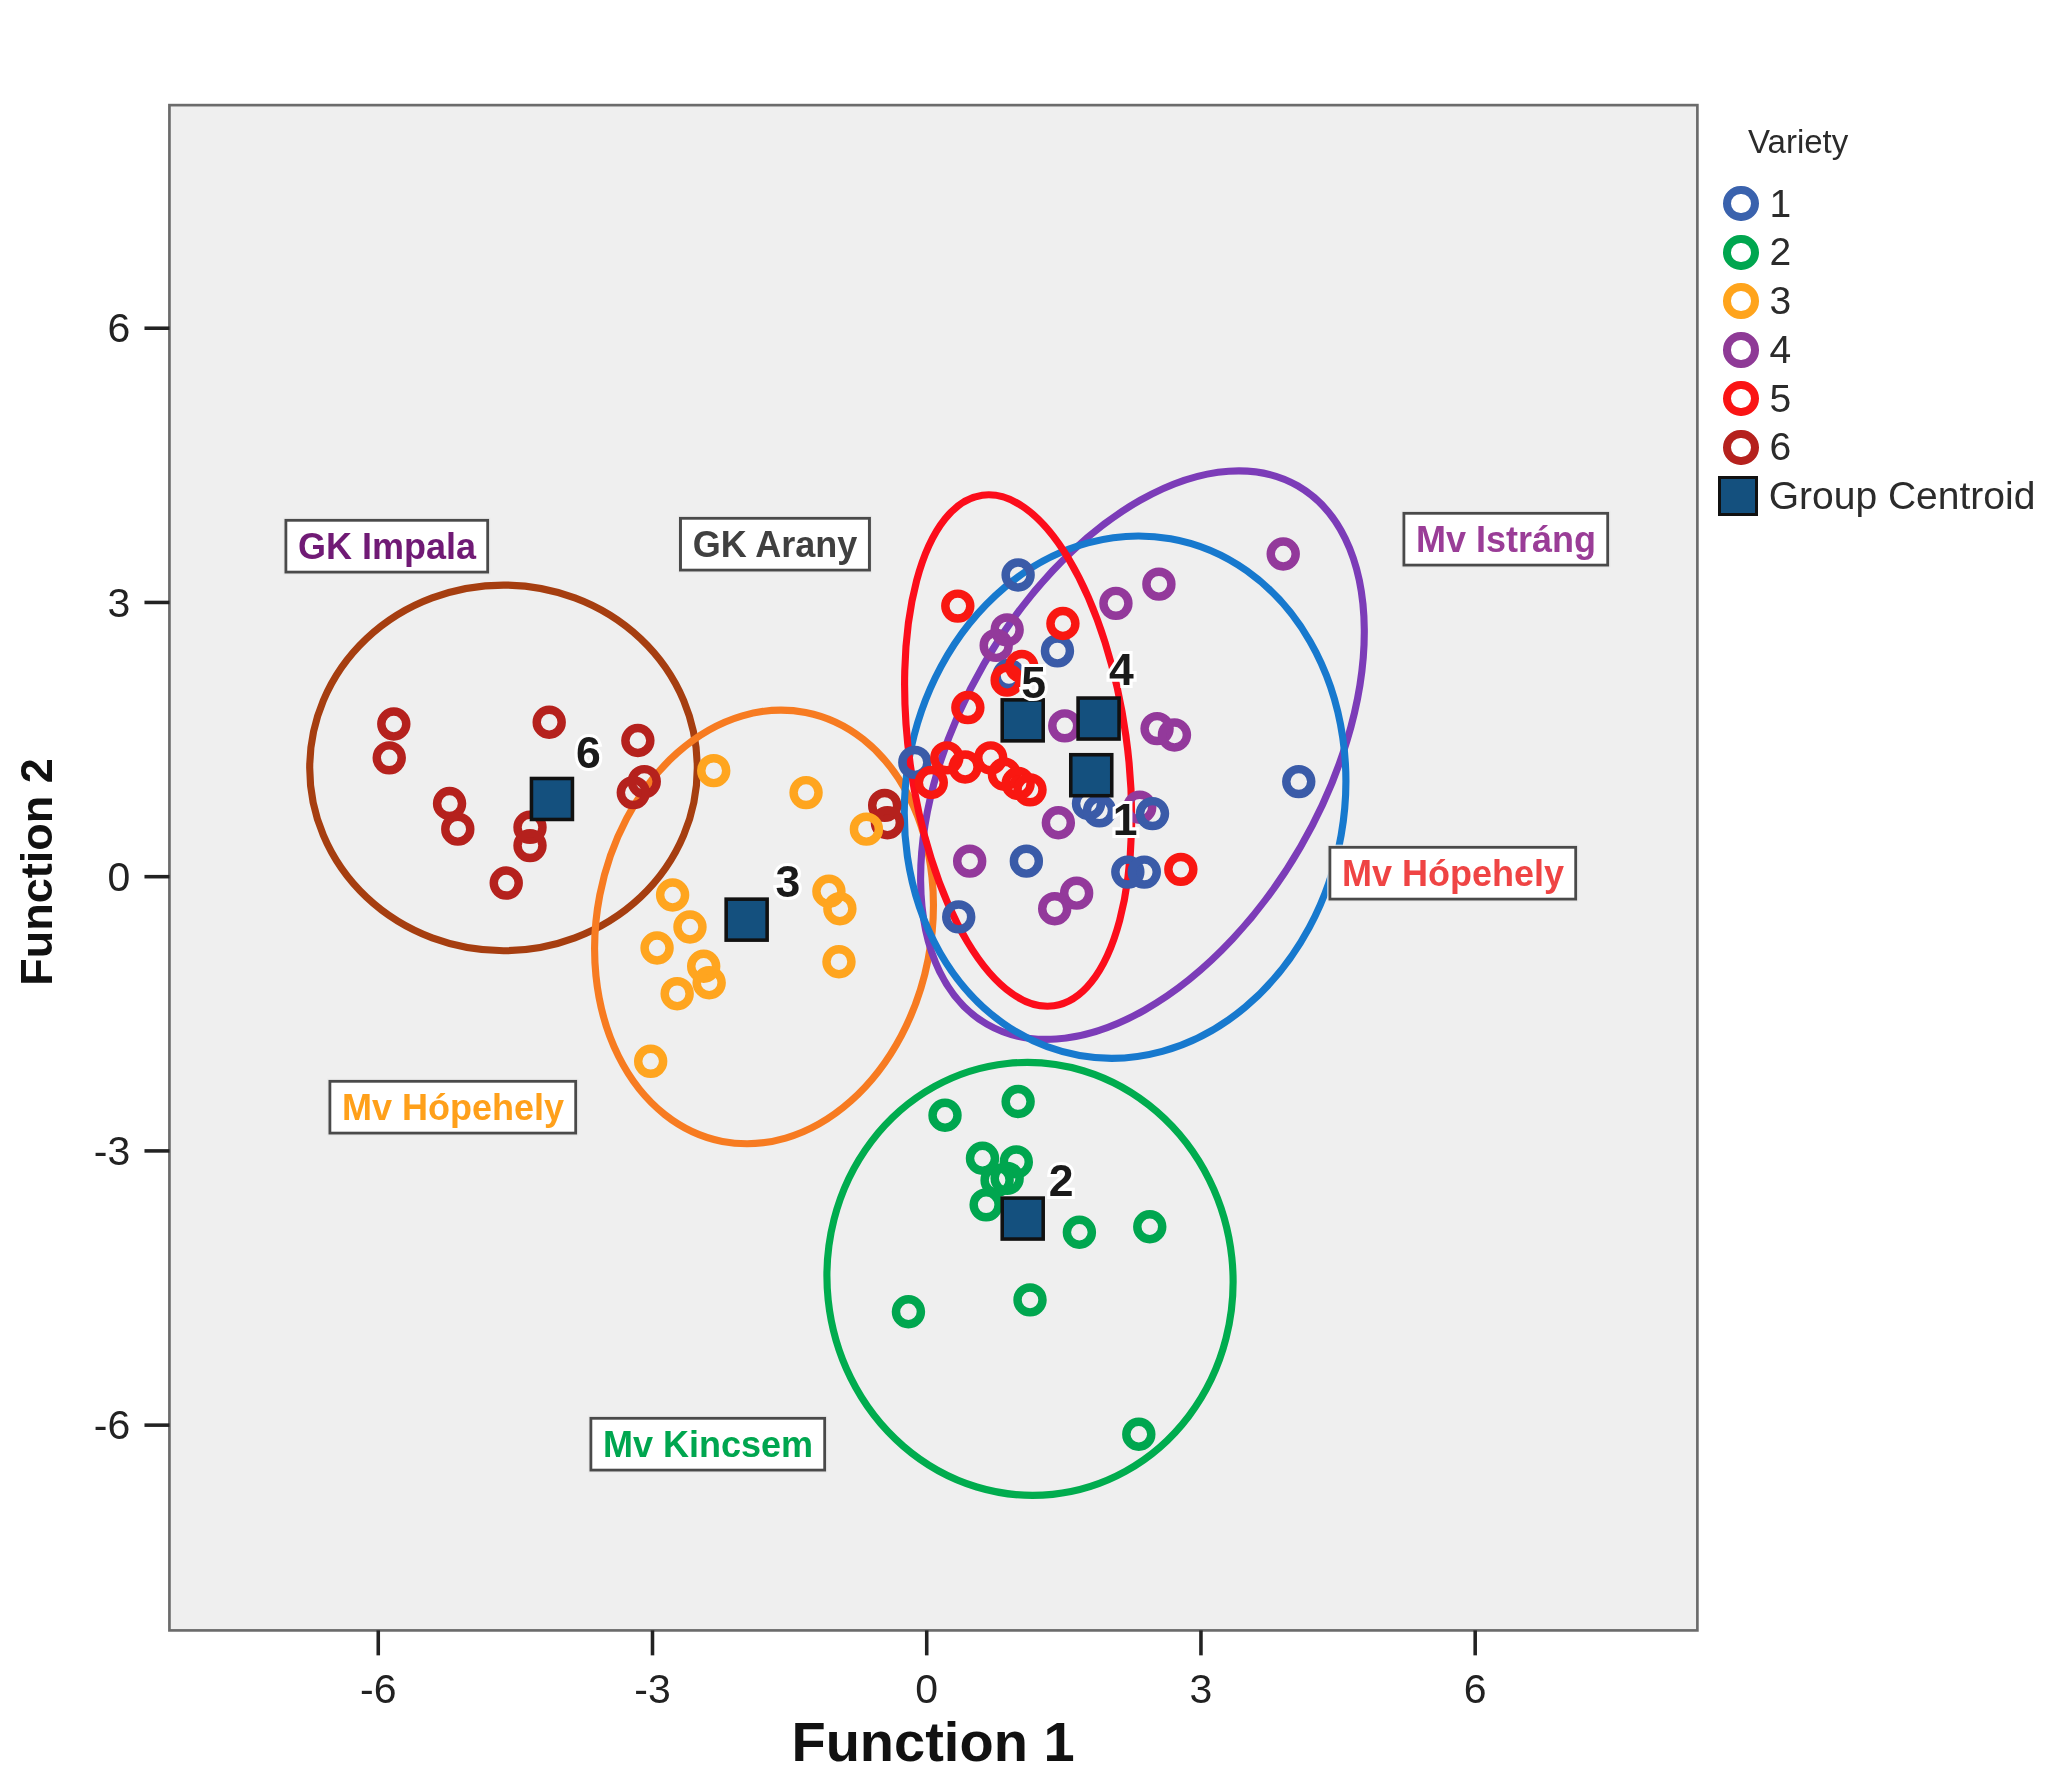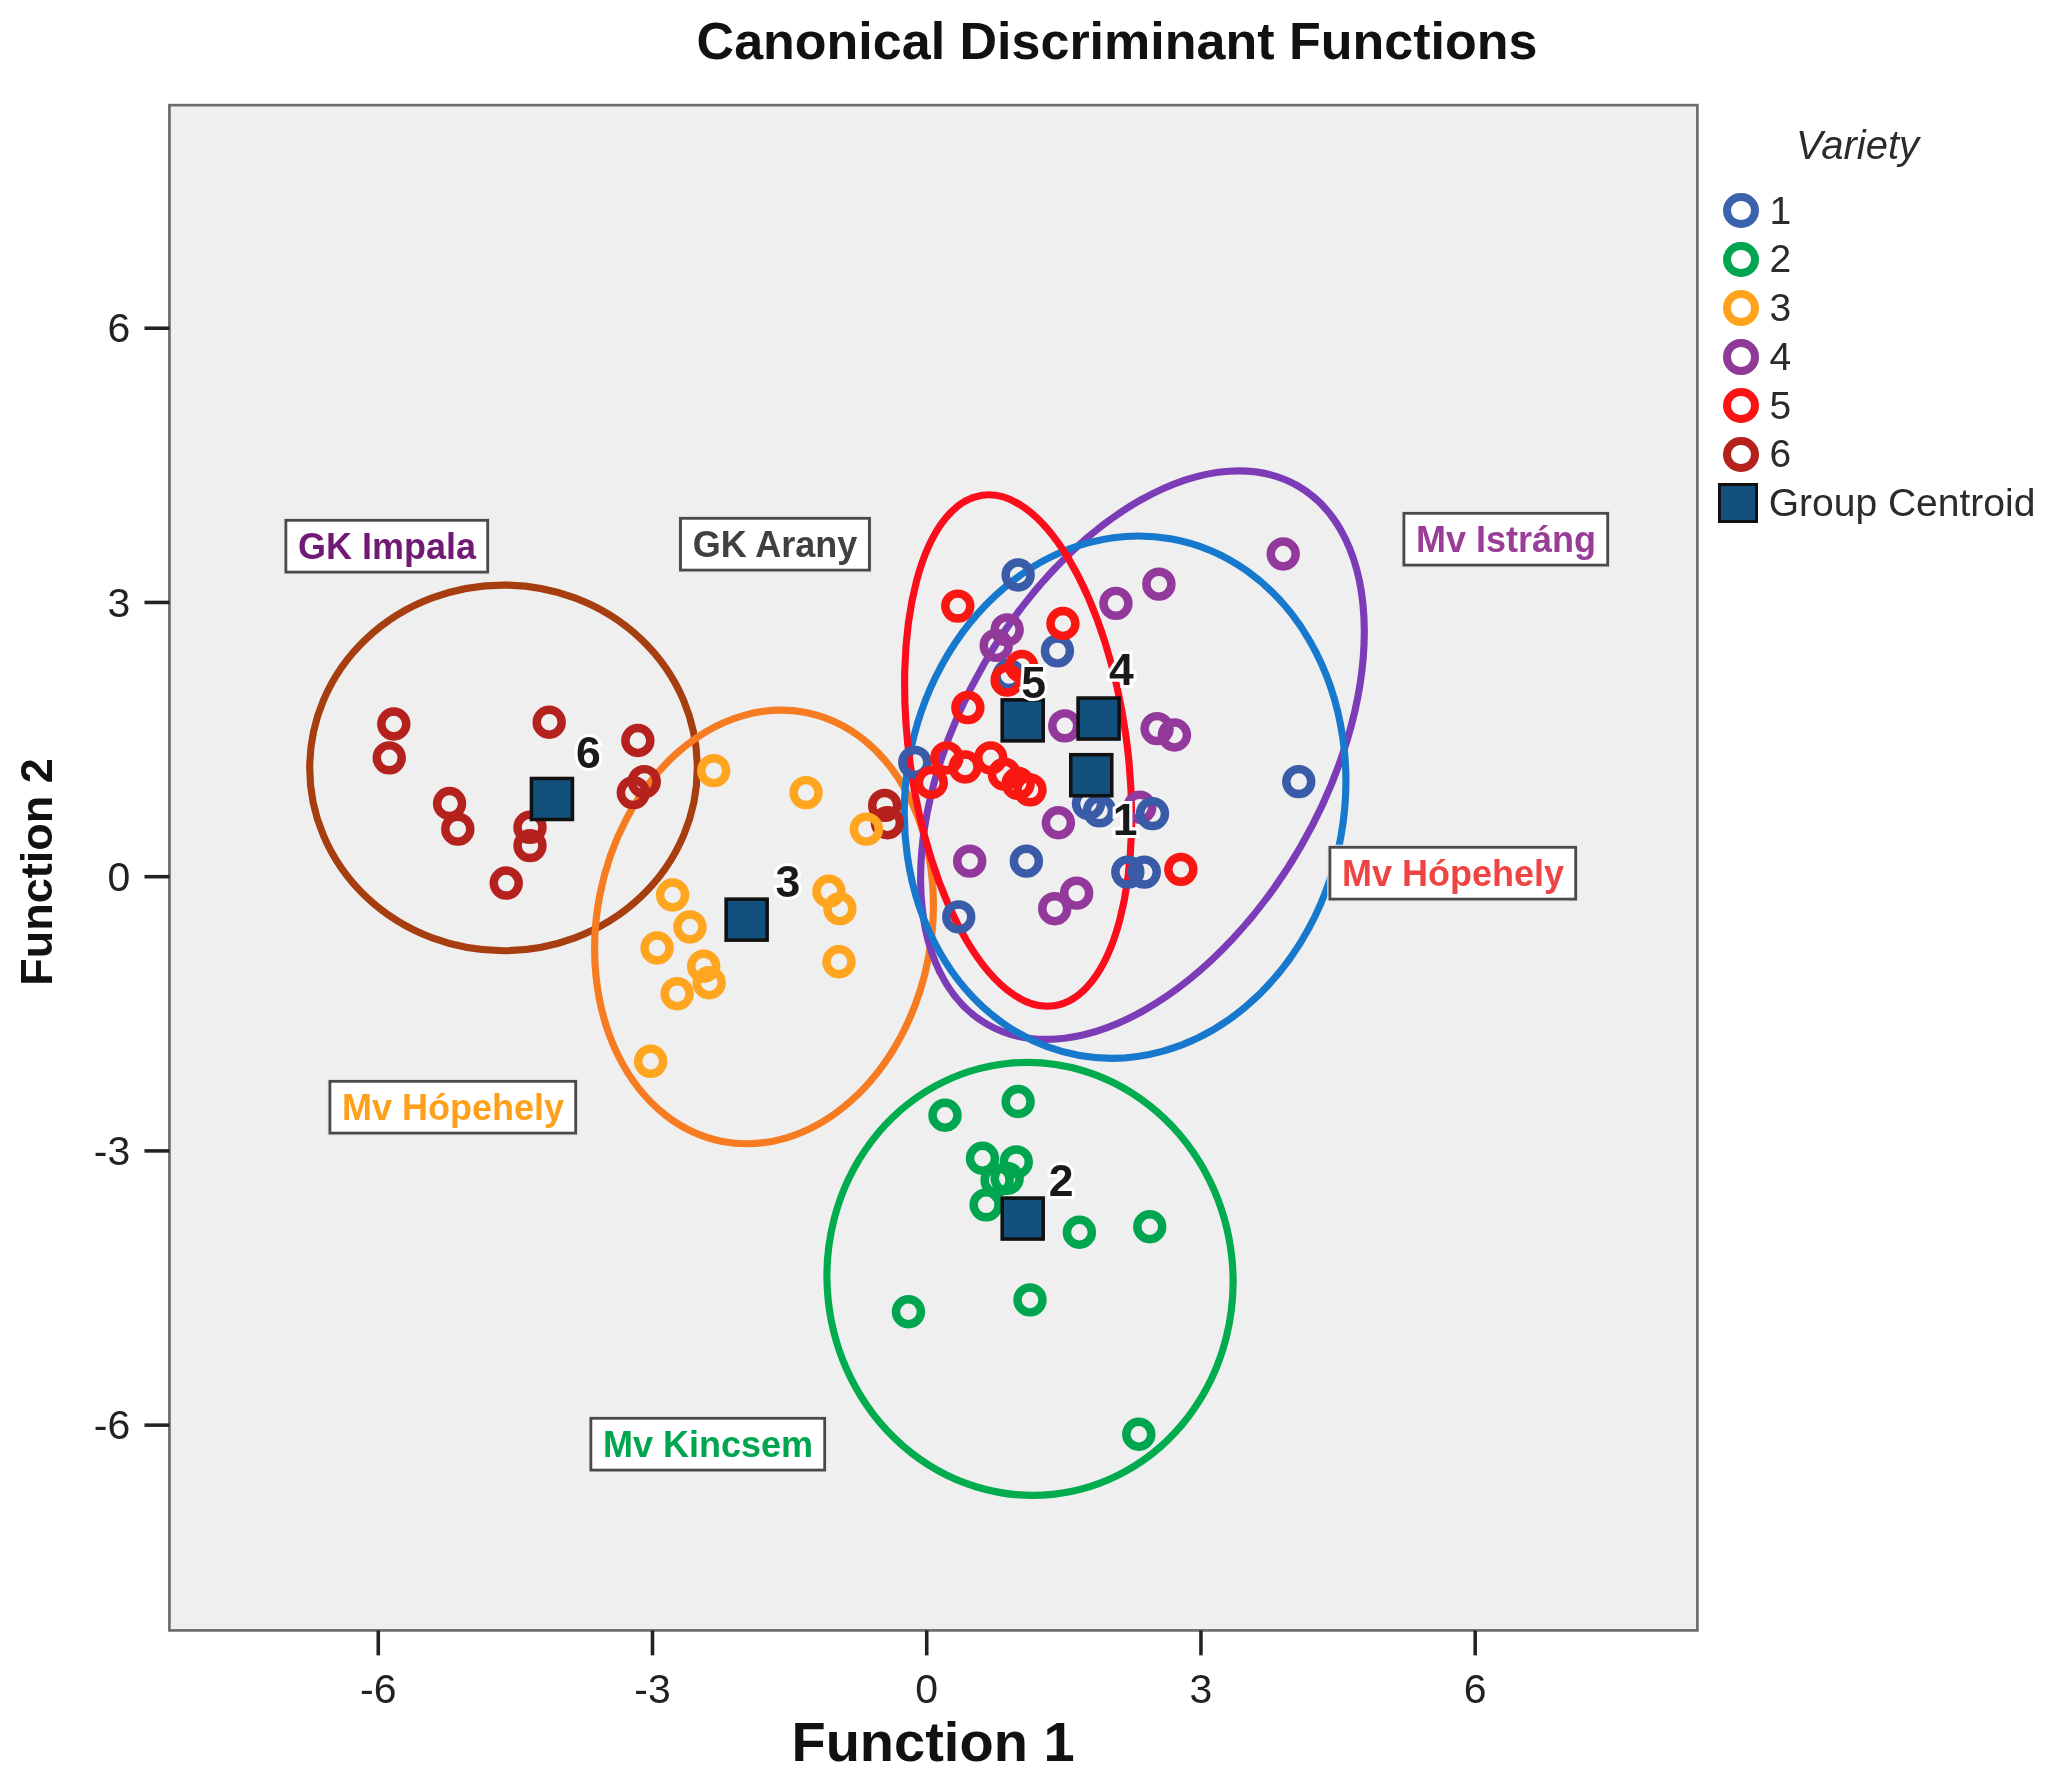--- a/index.html
+++ b/index.html
@@ -8,32 +8,31 @@
   .title{position:absolute;left:1117px;top:10.7px;transform:translateX(-50%);
          font-size:52px;font-weight:bold;color:#111;white-space:nowrap;}
   .xlab{position:absolute;left:933px;top:1709px;transform:translateX(-50%);
         font-size:56px;font-weight:bold;color:#111;white-space:nowrap;}
   .ylab{position:absolute;left:37px;top:872px;transform:translate(-50%,-50%) rotate(-90deg);
         font-size:45px;font-weight:bold;color:#111;white-space:nowrap;}
   .lbl-box{position:absolute;transform:translate(-50%,-50%);background:#ffffff;
            border:3.6px solid #4a4a4a;outline:1.8px solid #e8e8e8;padding:4.5px 10.7px;
            font-size:36px;font-weight:bold;white-space:nowrap;line-height:1.1;}
   .legend{position:absolute;left:1709px;top:123px;width:331px;}
-  .legend-title{font-size:40px;color:#2b2b2b;margin-left:87px;margin-bottom:23px;font-style:italic;}
+  .legend-title{font-size:33px;color:#2b2b2b;margin-left:39px;margin-bottom:23px;}
   .legend-row{display:flex;align-items:center;margin:9.8px 0;height:39px;}
   .legend-ring{width:19.6px;height:19.6px;border-radius:50%;border:8px solid #000;
                background:transparent;margin-left:14.3px;}
   .legend-square{width:34px;height:34px;border:3.6px solid #111;margin-left:9px;}
   .legend-label{font-size:39px;color:#2b2b2b;margin-left:10.7px;white-space:nowrap;}
 </style>
 </head>
 <body>
 
 <div id="app">
-  <div class="title">Canonical Discriminant Functions</div>
   <svg id="plot-svg" width="2045" height="1789" viewBox="0 0 2295 2008">
       <rect x="190" y="118" width="1715" height="1712" fill="#efefef" stroke="#6b6b6b" stroke-width="3"></rect>
       <line x1="424.4000000000001" y1="1830" x2="424.4000000000001" y2="1858" stroke="#222" stroke-width="4"></line>
       <text x="424.4000000000001" y="1912" text-anchor="middle" font-size="46" fill="#222" font-family="Liberation Sans, sans-serif">-6</text>
       <line x1="732.2" y1="1830" x2="732.2" y2="1858" stroke="#222" stroke-width="4"></line>
       <text x="732.2" y="1912" text-anchor="middle" font-size="46" fill="#222" font-family="Liberation Sans, sans-serif">-3</text>
       <line x1="1040" y1="1830" x2="1040" y2="1858" stroke="#222" stroke-width="4"></line>
       <text x="1040" y="1912" text-anchor="middle" font-size="46" fill="#222" font-family="Liberation Sans, sans-serif">0</text>
       <line x1="1347.8" y1="1830" x2="1347.8" y2="1858" stroke="#222" stroke-width="4"></line>
       <text x="1347.8" y="1912" text-anchor="middle" font-size="46" fill="#222" font-family="Liberation Sans, sans-serif">3</text>

